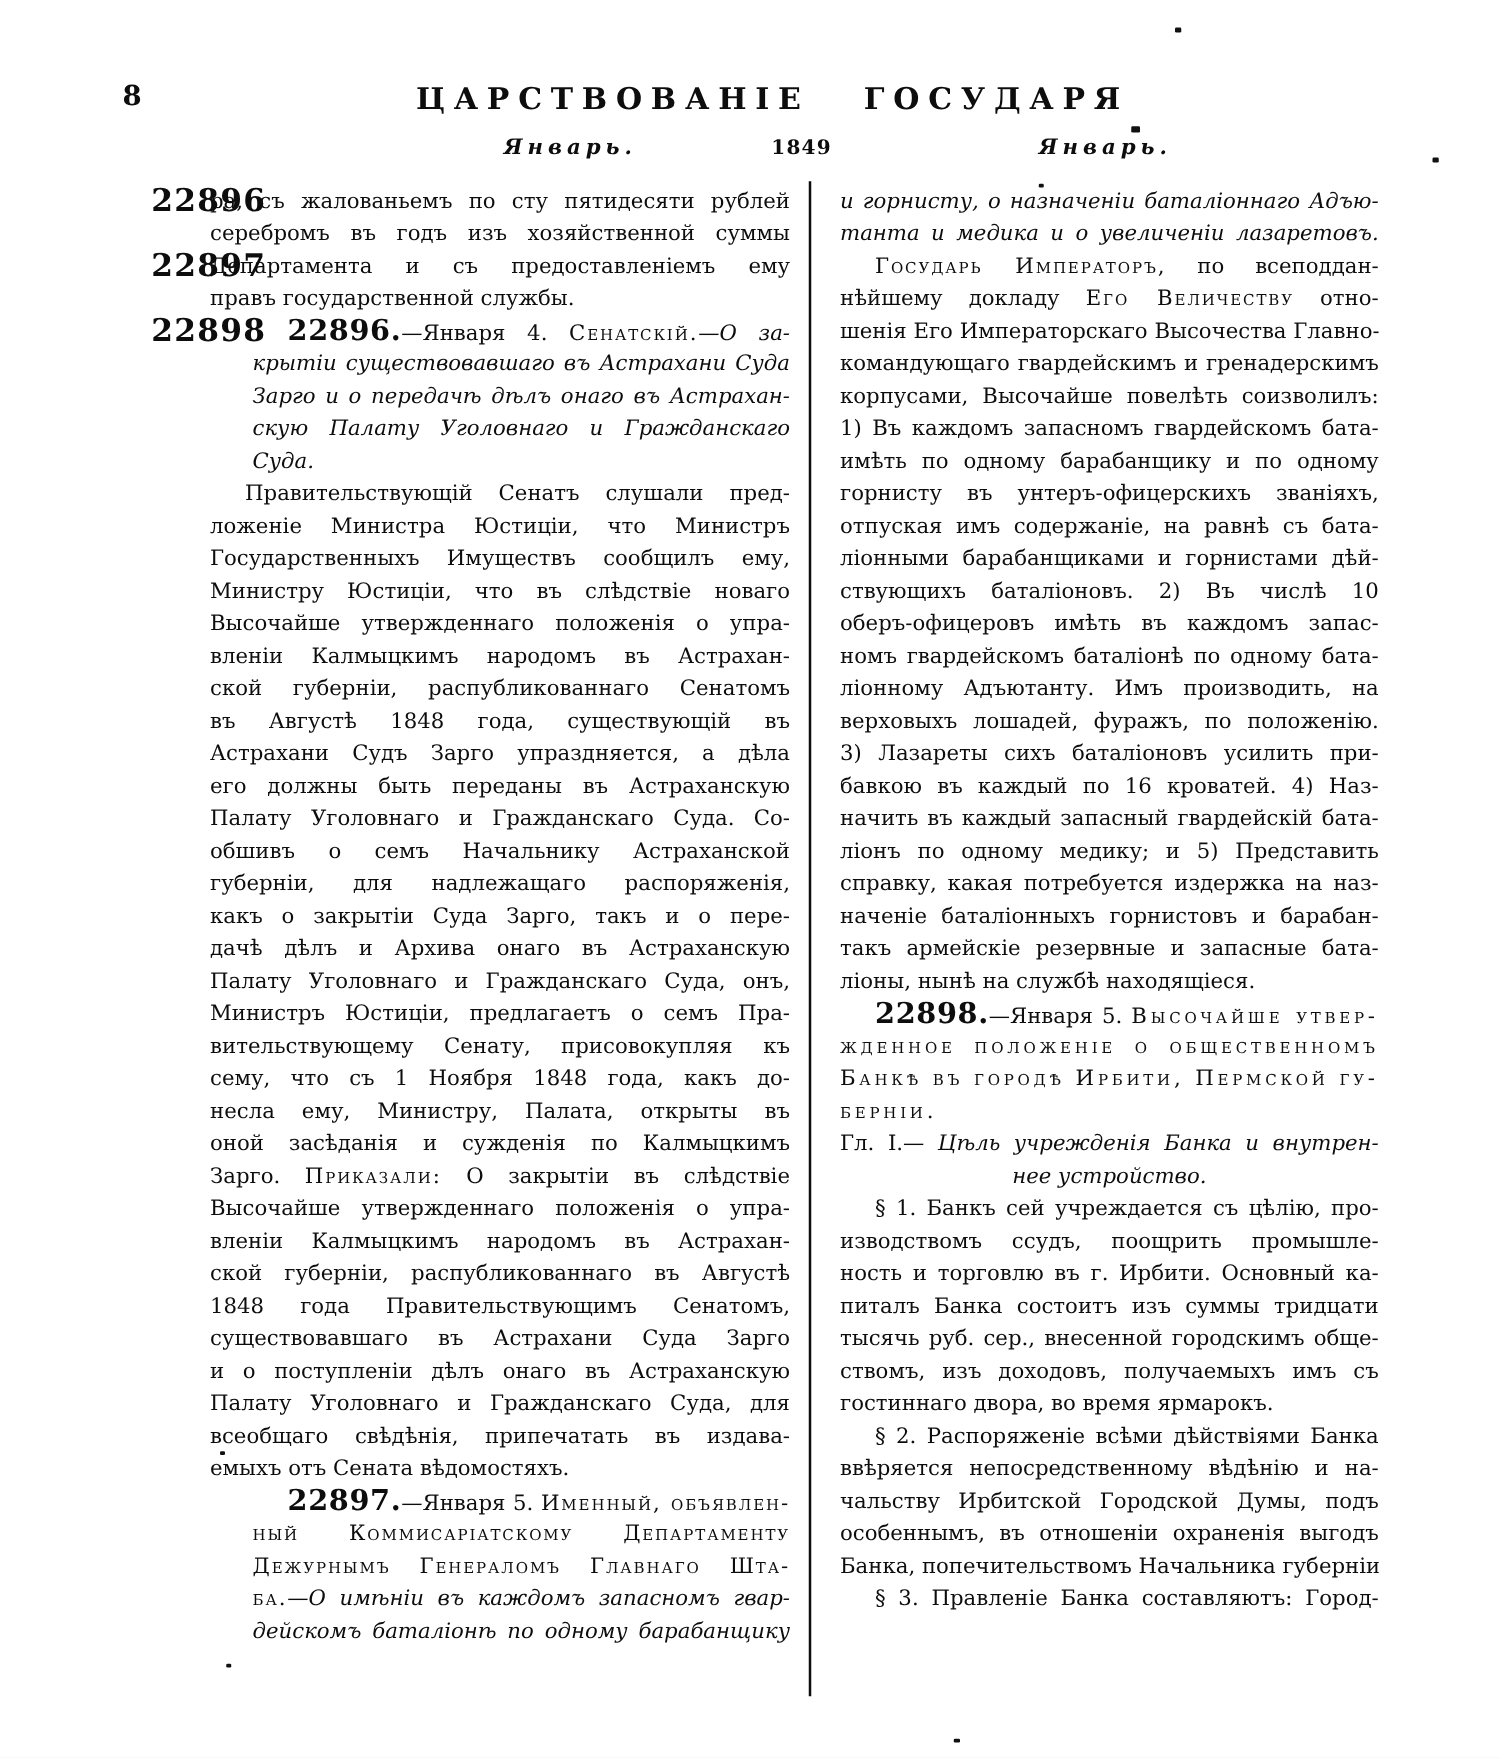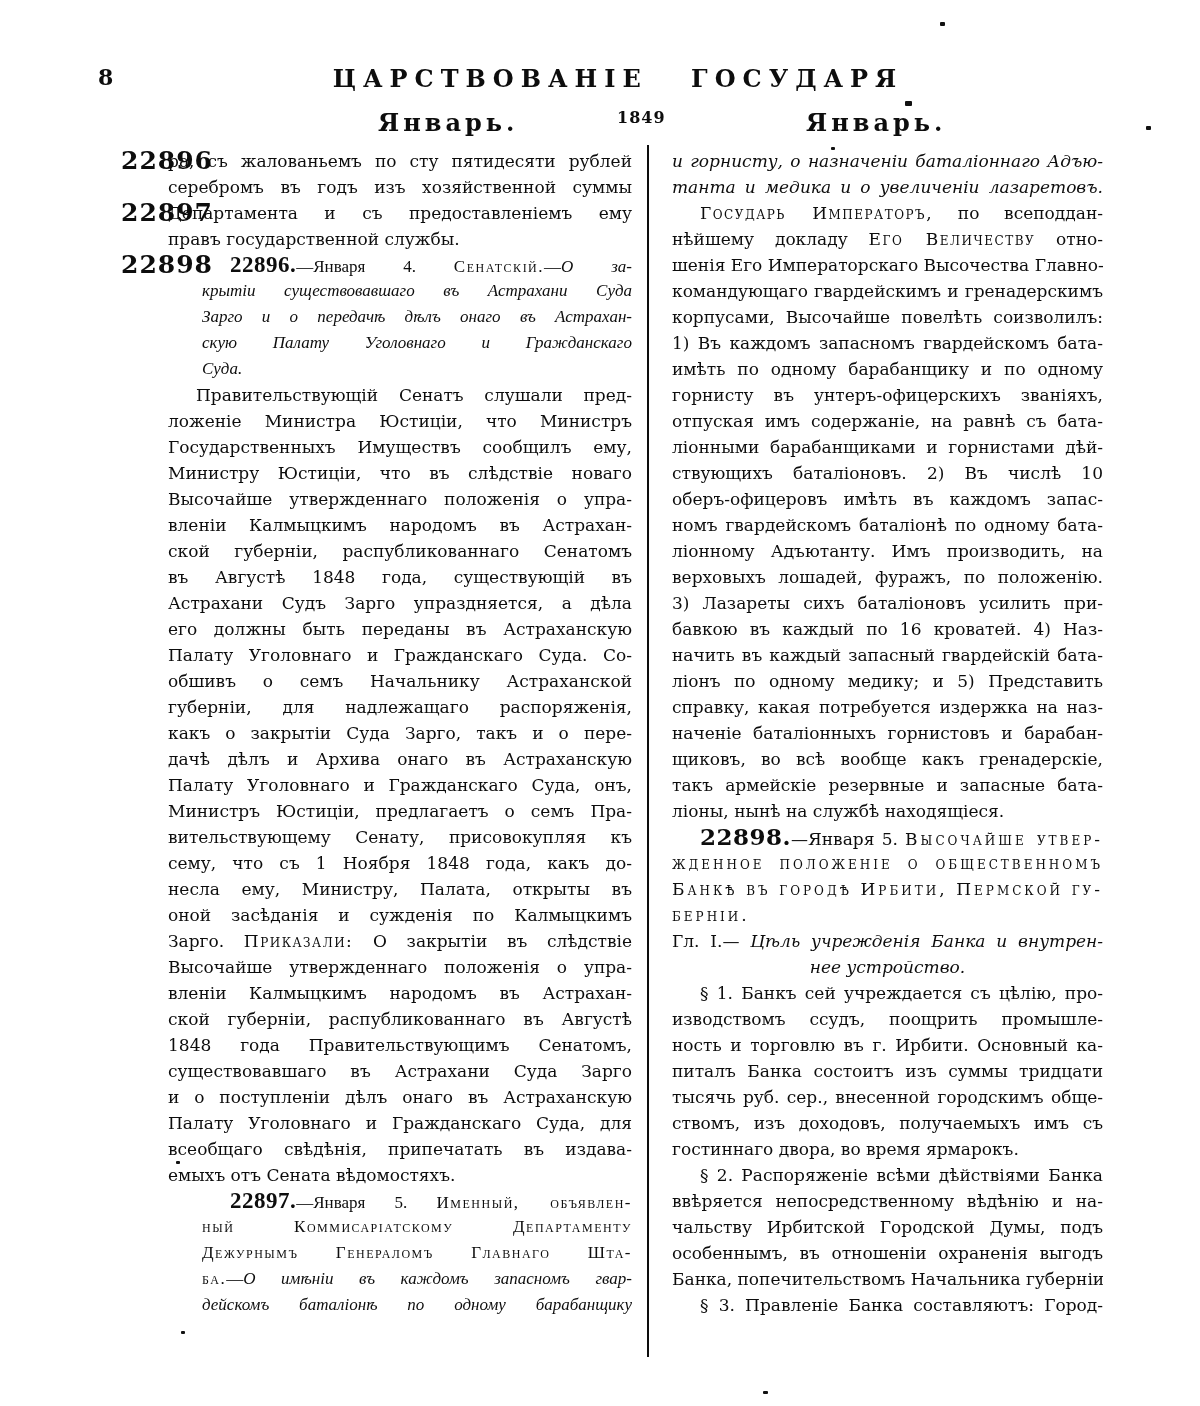--- a/index.html
+++ b/index.html
@@ -18,22 +18,23 @@
   }
   .running-head{
     position:absolute;left:0;right:0;top:64px;
     text-align:center;
     transform:translateX(18px);
     font-size:24px;font-weight:700;
     letter-spacing:7px;word-spacing:28px;
   }
   .subhead-left,.subhead-right{
     position:absolute;top:108px;
-    font-size:24px;font-weight:700;
+    font-size:17px;font-style:italic;font-weight:700;
     letter-spacing:4px;
+    margin-left:25px;
   }
   .subhead-left{left:378px;}
   .subhead-right{left:806px;}
   .subhead-year{
     position:absolute;top:108px;left:617px;
     font-size:16px;font-weight:700;letter-spacing:1px;
   }
   .margin-num{
     position:absolute;left:104px;
     font-size:25px;font-weight:700;letter-spacing:1px;margin-left:17px;
@@ -50,21 +51,21 @@
     width:2px;height:1212px;background:#0d0d0d;
   }
   .line{
     height:26px;line-height:26px;
     text-align:justify;text-align-last:justify;
     white-space:nowrap;overflow:hidden;
   }
   .line.nj{text-align-last:left;}
   .line.ctr{text-align:right;text-align-last:center;}
   .ind{text-indent:28px;}
-  .tpad .line{padding-left:34px;font-family:Liberation Serif, serif;}
+  .tpad .line{padding-left:34px;}
   .i{font-style:italic;}
   .sc{font-variant:small-caps;letter-spacing:1.5px;}
   .sc2{font-variant:small-caps;letter-spacing:3px;}
   .num{font-weight:700;font-size:23px;letter-spacing:0.5px;}
   .speck{position:absolute;background:#111;border-radius:1px;}
 </style>
 </head>
 <body>
 
 <div class="page">
@@ -158,21 +159,20 @@
         <div class="line ">оберъ-офицеровъ имѣть въ каждомъ запас-</div>
         <div class="line ">номъ гвардейскомъ баталіонѣ по одному бата-</div>
         <div class="line ">ліонному Адъютанту. Имъ производить, на</div>
         <div class="line ">верховыхъ лошадей, фуражъ, по положенію.</div>
         <div class="line ">3) Лазареты сихъ баталіоновъ усилить при-</div>
         <div class="line ">бавкою въ каждый по 16 кроватей. 4) Наз-</div>
         <div class="line ">начить въ каждый запасный гвардейскій бата-</div>
         <div class="line ">ліонъ по одному медику; и 5) Представить</div>
         <div class="line ">справку, какая потребуется издержка на наз-</div>
         <div class="line ">наченіе баталіонныхъ горнистовъ и барабан-</div>
-        <div class="line ">щиковъ, во всѣ вообще какъ гренадерскіе,</div>
         <div class="line ">такъ армейскіе резервные и запасные бата-</div>
         <div class="line nj">ліоны, нынѣ на службѣ находящіеся.</div>
       </div>
       <div class="block ">
         <div class="line ind"><span class="num">22898.</span><span>—Января 5. </span><span class="sc2">Высочайше утвер-</span></div>
         <div class="line sc2">жденное положеніе о общественномъ</div>
         <div class="line sc2">Банкѣ въ городѣ Ирбити, Пермской гу-</div>
         <div class="line sc2 nj">берніи.</div>
       </div>
       <div class="block ">

